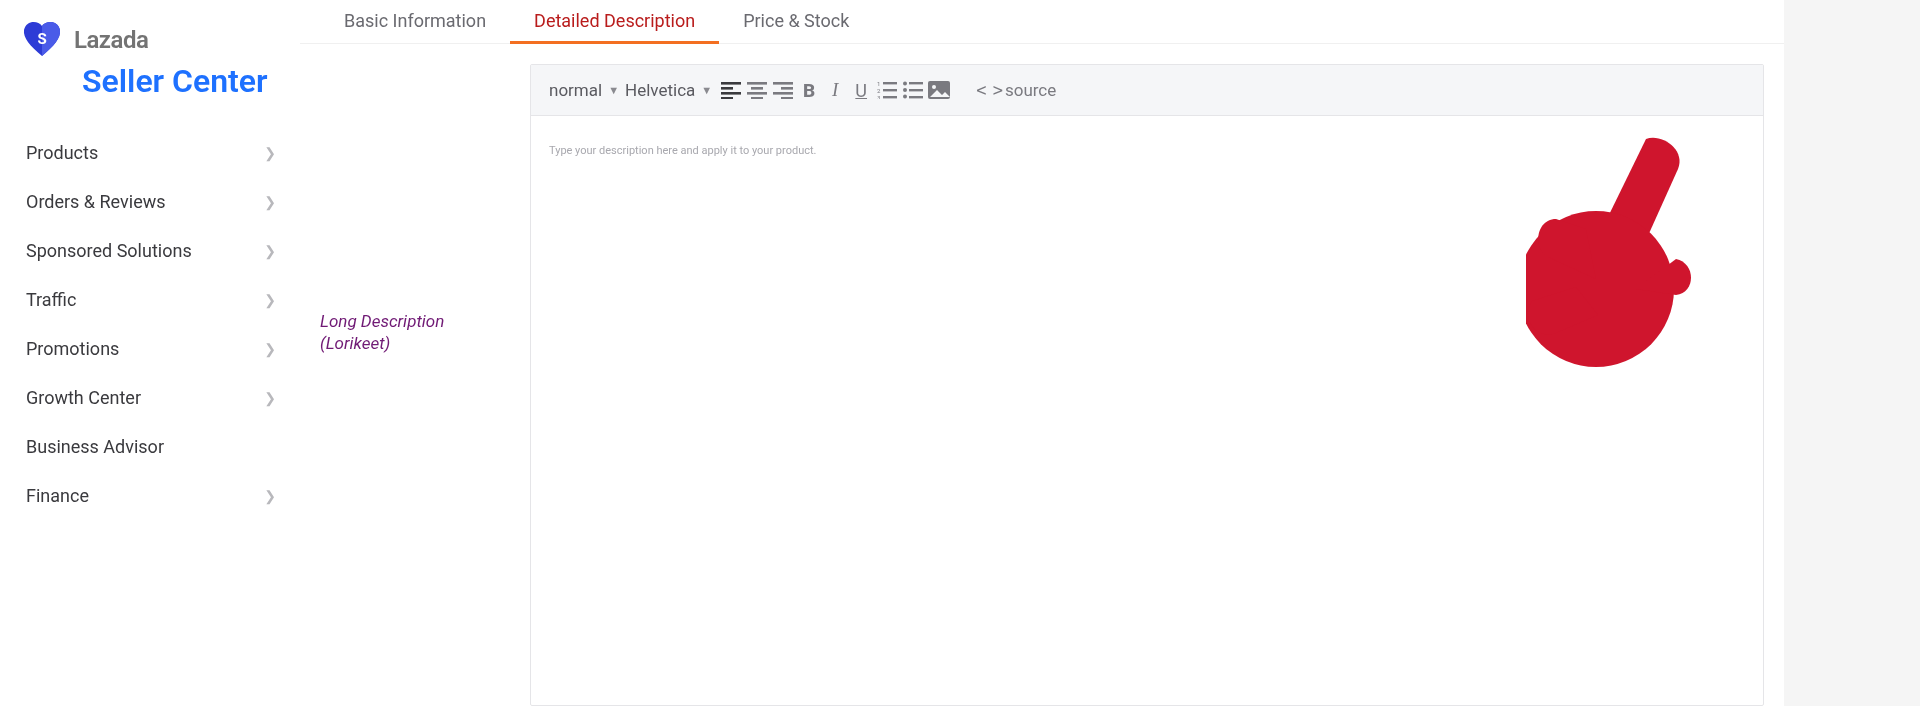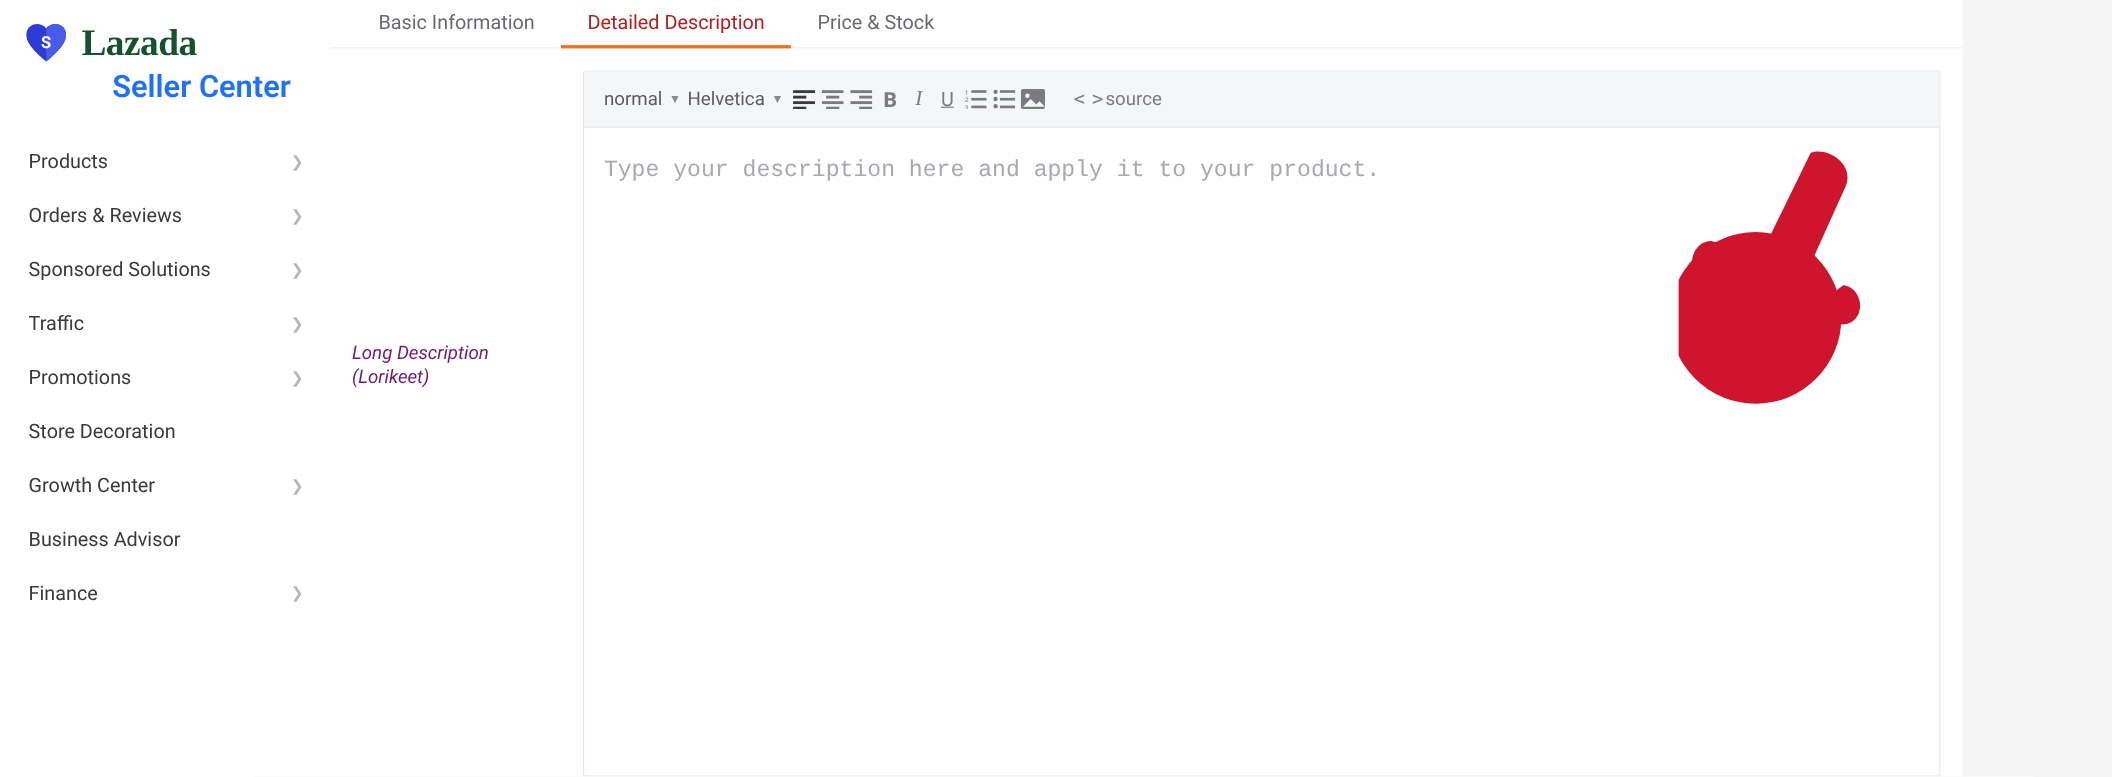--- a/index.html
+++ b/index.html
@@ -26,31 +26,30 @@
       align-items: center;
       gap: 10px;
       margin-bottom: 4px;
     }
     .logo-heart {
       width: 44px;
       height: 40px;
       position: relative;
     }
     .logo-brand {
-      font-size: 34px;
+      font-size: 24px;
       font-weight: 600;
-      color: #14532d;
+      color: #737373;
       letter-spacing: -0.5px;
-      font-family: Liberation Serif, serif;
     }
     .logo-sub {
-      font-size: 28px;
+      font-size: 32px;
       font-weight: 600;
       color: #1e71ff;
-      margin-left: 82px;
+      margin-left: 62px;
       margin-top: -2px;
       margin-bottom: 28px;
     }
     .nav-item {
       display: flex;
       justify-content: space-between;
       align-items: center;
       padding: 14px 24px 14px 6px;
       cursor: pointer;
       font-size: 18px;
@@ -149,23 +148,22 @@
       align-items: center;
       gap: 4px;
       font-size: 17px;
       color: #7a7a80;
       cursor: pointer;
       margin-left: 24px;
     }
     .editor-body {
       flex: 1;
       padding: 28px 18px;
-      font-size: 21px;
+      font-size: 11px;
       color: #a8a8ae;
-      font-family: Liberation Mono, monospace;
     }
     .pointer-overlay {
       position: absolute;
       top: 64px;
       left: 995px;
       width: 180px;
       height: 240px;
       pointer-events: none;
     }
   </style>
@@ -199,23 +197,20 @@
   </div>
   <div class="nav-item">
     <span>Traffic</span>
     <span class="chev">❯</span>
   </div>
   <div class="nav-item">
     <span>Promotions</span>
     <span class="chev">❯</span>
   </div>
   <div class="nav-item">
-    <span>Store Decoration</span>
-  </div>
-  <div class="nav-item">
     <span>Growth Center</span>
     <span class="chev">❯</span>
   </div>
   <div class="nav-item">
     <span>Business Advisor</span>
   </div>
   <div class="nav-item">
     <span>Finance</span>
     <span class="chev">❯</span>
   </div>

